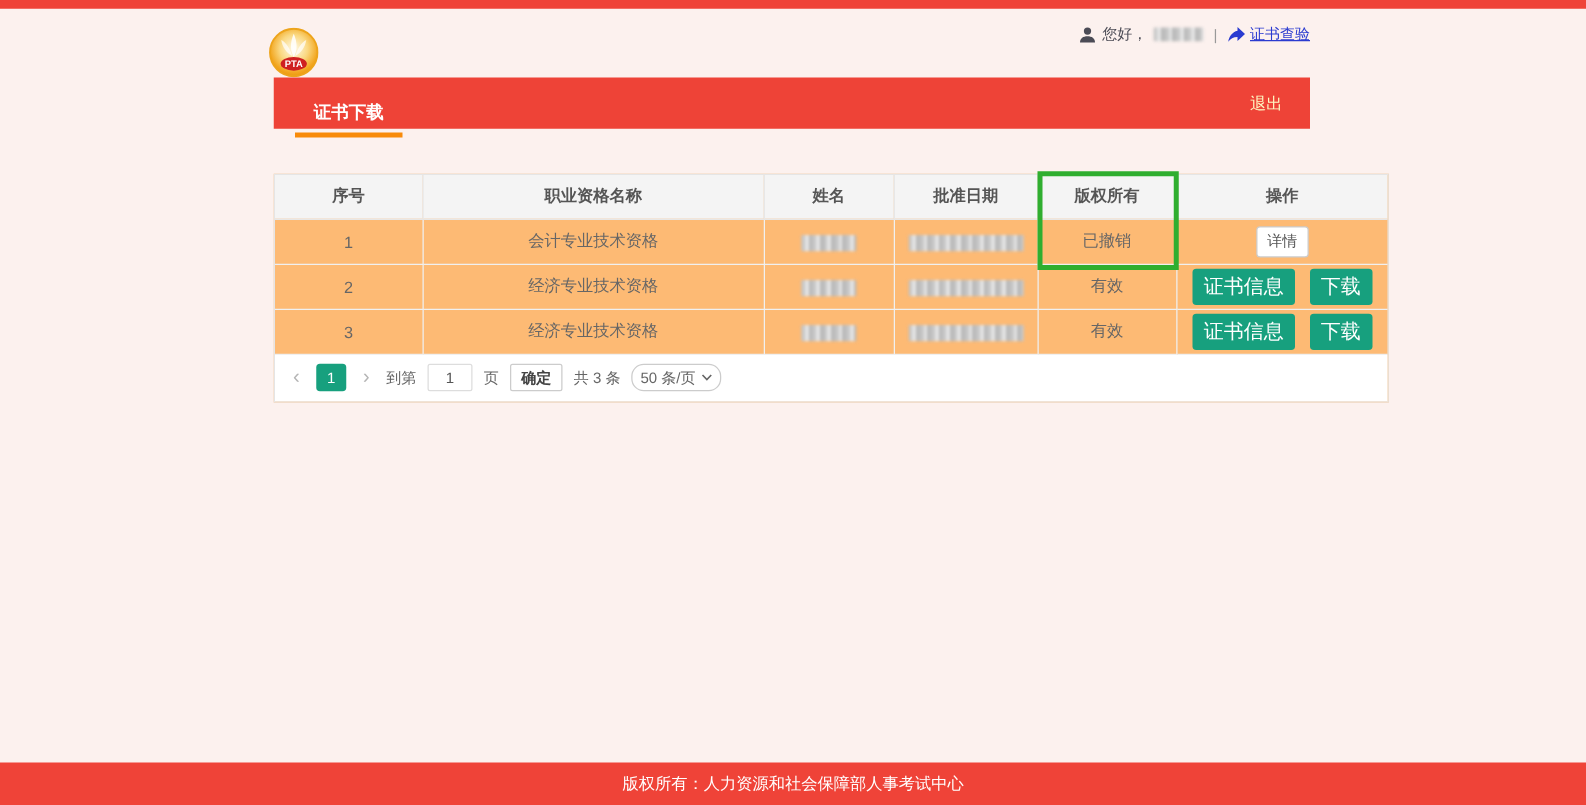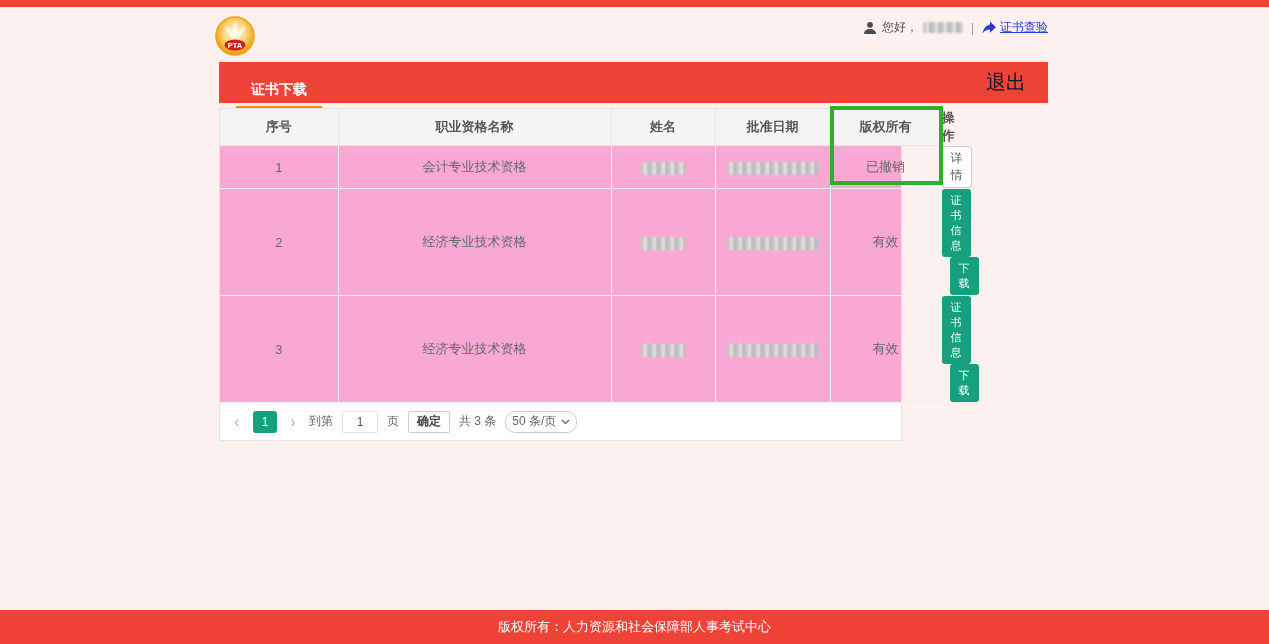--- a/index.html
+++ b/index.html
@@ -8,21 +8,21 @@
     font-family: "Liberation Sans","DejaVu Sans",sans-serif;
     background:#fcf1ee;
     position:relative;
     overflow:hidden;
     color:#666;
   }
   
   .topbar { position:absolute; top:0; left:0; width:100%; height:7px; background:#ef4338; }
 
   
-  .header { position:absolute; top:16px; left:219px; width:829px; height:46px; display:flex; align-items:flex-start; }
+  .header { position:absolute; top:16px; left:219px; width:829px; height:46px; display:flex; align-items:flex-end; }
   .logo { width:40px; height:40px; flex:0 0 40px; margin-left:-4px; }
   .title { font-size:21px; font-weight:bold; color:#3c3c3c; margin-left:4px; letter-spacing:0.5px; white-space:nowrap; }
   .title .accent { color:#e8392c; }
 
   .userinfo { position:absolute; top:19px; right:221px; display:flex; align-items:center; gap:5px; font-size:12px; color:#4b4b55; }
   .userinfo .sep { color:#999; margin:0 3px; }
   .verify-link { color:#2a3bd0; text-decoration:underline; cursor:pointer; display:flex; align-items:center; gap:4px; }
 
   
   .redact {
@@ -32,35 +32,35 @@
   }
   .redact.sm { width:40px; height:11px; }
   .redact.name { width:44px; }
   .redact.date { width:92px; }
 
   
   .navbar { position:absolute; top:62px; left:219px; width:829px; height:41px; background:#ee4337; display:flex; align-items:center; }
   .nav-tab { position:relative; height:41px; line-height:41px; padding:0 15px; margin-left:17px;
     color:#fff; font-size:14px; font-weight:bold; cursor:pointer;margin-top:13px; }
   .nav-tab .underline { position:absolute; left:0; right:0; bottom:0; height:4px; background:#f88b0a; }
-  .nav-logout { margin-left:auto; margin-right:22px; color:#0f172a; font-size:20px; cursor:pointer;text-align:right; }
-
-  
-  .panel { position:absolute; top:108px; left:219px; width:683px; background:#f9a8d4; border:1px solid #e5e5e5; }
+  .nav-logout { margin-left:auto; margin-right:22px; color:#fef9c3; font-size:13px; cursor:pointer;text-align:right; }
+
+  
+  .panel { position:absolute; top:139px; left:219px; width:892px; background:#fdba74; border:1px solid #e5e5e5; }
   table { width:100%; border-collapse:collapse; table-layout:fixed; }
   th { height:35px; background:#f4f4f4; font-size:13px; font-weight:bold; color:#555;
        border-right:1px solid #e7e7e7; border-bottom:1px solid #e7e7e7; text-align:center; }
   th:last-child { border-right:none; }
   td { height:36px; font-size:13px; color:#666; text-align:center;
        border-right:1px solid #f0f0f0; border-bottom:1px solid #f0f0f0; }
   td:last-child { border-right:none; }
 
   .btn-plain { font-size:12px; color:#555; background:#fff; border:1px solid #ccc; border-radius:3px;
     padding:3px 8px; cursor:pointer; font-family:inherit; }
-  .btn-teal { font-size:11px; color:#fff; background:#17a07e; border:none; border-radius:3px;
+  .btn-teal { font-size:16px; color:#fff; background:#17a07e; border:none; border-radius:3px;
     padding:4px 9px; cursor:pointer; font-family:inherit; }
   .btn-teal + .btn-teal { margin-left:8px; }
 
   
   .annotation-box { position:absolute; left:610px; top:-3px; width:113px; height:79px;
     border:4px solid #2fae2f; pointer-events:none; z-index:5; }
 
   
   .pagination { height:37px; display:flex; align-items:center; gap:9px; padding-left:10px;
     font-size:12px; color:#666; background:#fff; }

